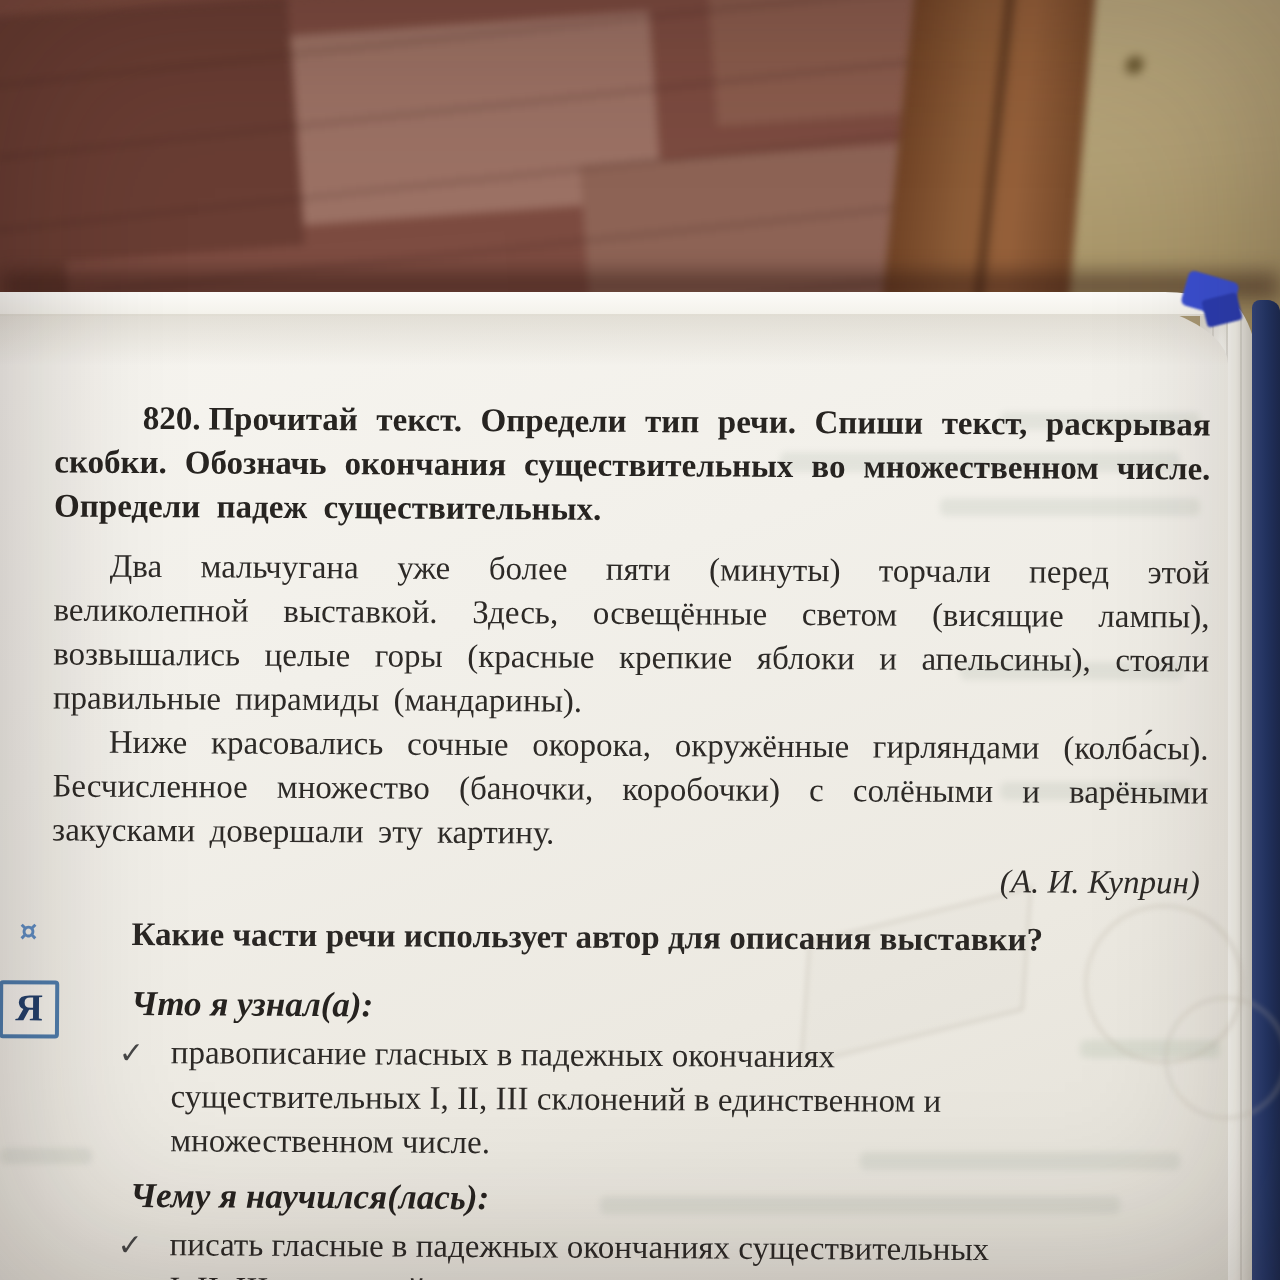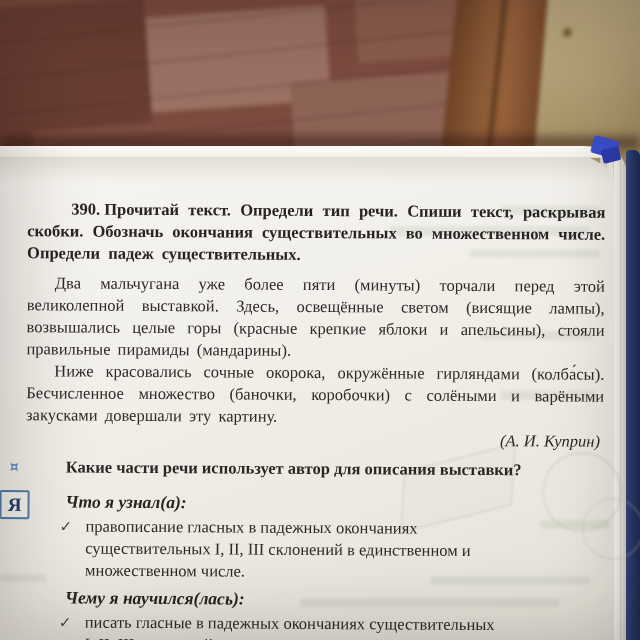--- a/index.html
+++ b/index.html
@@ -130,21 +130,21 @@
       <div class="ghost g6"></div>
       <div class="ghost g7"></div>
       <div class="ghost g8"></div>
       <div class="ghost g9"></div>
       <div class="ghost-box"></div>
       <div class="ghost-circ1"></div>
       <div class="ghost-circ2"></div>
 
       <div class="content">
 
-        <p class="exercise"><b class="num">390.</b><span>Прочитай текст. Определи тип речи. Спиши текст, раскрывая скобки. Обозначь окончания существительных во множественном числе. Определи падеж существительных.</span></p>
+        <p class="exercise"><b class="num">820.</b><span>Прочитай текст. Определи тип речи. Спиши текст, раскрывая скобки. Обозначь окончания существительных во множественном числе. Определи падеж существительных.</span></p>
 
         <p class="para">Два мальчугана уже более пяти (минуты) торчали перед этой великолепной выставкой. Здесь, освещённые светом (висящие лампы), возвышались целые горы (красные крепкие яблоки и апельсины), стояли правильные пирамиды (мандарины).</p>
 
         <p class="para">Ниже красовались сочные окорока, окружённые гирляндами (колба́сы). Бесчисленное множество (баночки, коробочки) с солёными и варёными закусками довершали эту картину.</p>
 
         <p class="attribution">(А. И. Куприн)</p>
 
         <div class="question">
           <span class="qmark">¤</span>
           <span>Какие части речи использует автор для описания выставки?</span>

